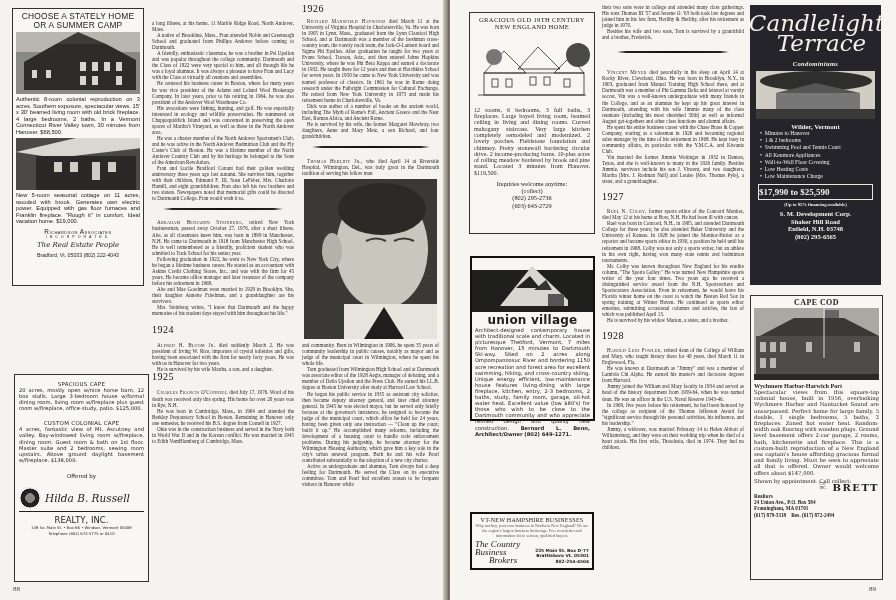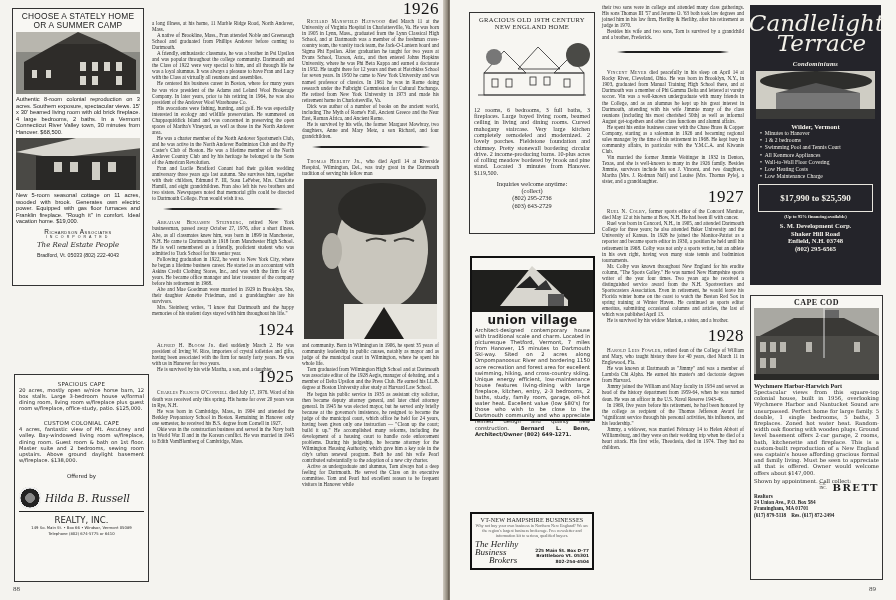--- a/index.html
+++ b/index.html
@@ -6,21 +6,21 @@
 html,body{width:896px;height:600px;overflow:hidden;background:#d9d6cf}
 body{position:relative;font-family:"Liberation Serif",serif;color:#1e1e1e}
 .page{position:absolute;top:0;height:600px;background:#f4f3ef}
 #left{left:0;width:446px}
 #right{left:450px;width:446px;background:#f6f5f1}
 .gutter{position:absolute;left:443px;top:0;width:10px;height:600px;background:linear-gradient(90deg,#cfcac0,#8c8578 45%,#6e675c 55%,#bdb7ab)}
 .abs{position:absolute}
 .body-text{font-size:5.1px;line-height:6.05px;text-align:justify;color:#2a2a2a}
 .body-text p{text-indent:5px}
 .sc{font-variant:small-caps;letter-spacing:.3px}
-.year{font-size:17px;text-align:right;letter-spacing:.5px;color:#111}
+.year{font-size:10px;text-align:left;letter-spacing:.5px;color:#111}
 .rule{height:2px;background:linear-gradient(90deg,transparent,#222 8%,#111 50%,#222 92%,transparent);margin:0 auto}
 .ad{position:absolute;border:1.2px solid #333;background:#f8f7f3}
 .sans{font-family:"Liberation Sans",sans-serif}
 .photo{background:linear-gradient(180deg,#6a6a66,#3a3a37 60%,#262624);position:relative;overflow:hidden}
 .pagenum{position:absolute;bottom:7px;font-size:7px;color:#444}
 
 #ad-stately{left:12px;top:8px;width:132px;height:278px;padding:3px}
 #ad-stately .hd{font-size:8.4px;text-align:center;line-height:9px;letter-spacing:.2px;color:#222}
 #ad-stately .cap{font-size:5.7px;line-height:6.5px;text-align:justify;color:#222}
 #ad-stately .firm{font-size:6.4px;text-align:center;letter-spacing:.5px;margin-top:3px}
@@ -50,21 +50,21 @@
 #ad-biz .t{font-size:6.1px;text-align:center;letter-spacing:.2px}
 #ad-biz .d{font-size:4.2px;line-height:5px;text-align:center;color:#555}
 #ad-biz .logo{font-size:9px;line-height:8px;font-style:italic}
 #ad-biz .addr{font-family:"DejaVu Sans",sans-serif;font-size:4.3px;line-height:5.4px;text-align:right;font-weight:bold}
 #ad-candle{left:300px;top:5px;width:131px;height:280px;background:#24242a;color:#f3f1ea;padding:4px 6px;border:none}
 #ad-candle .brand{font-family:"DejaVu Serif",serif;font-style:italic;font-size:23px;line-height:20px;text-align:center}
 #ad-candle .sub{font-size:6.6px;font-style:italic;font-weight:bold;text-align:center;margin-top:3px;letter-spacing:.3px}
 #ad-candle .loc{font-weight:bold;font-size:6.8px;text-align:center;margin-top:2px}
 #ad-candle ul{list-style:none;font-size:5.6px;line-height:7.2px;margin-left:4px}
 #ad-candle li:before{content:"\2022\00a0\00a0"}
-#ad-candle .price{border:1px solid #e8e6de;font-weight:bold;font-size:9px;text-align:center;margin:4px 2px 2px;padding:8px 0}
+#ad-candle .price{border:1px solid #e8e6de;font-weight:bold;font-size:9px;margin:4px 2px 2px;padding:2px 0}
 #ad-candle .fin{font-size:4.6px;font-weight:bold;text-align:center}
 #ad-candle .dev{font-weight:bold;font-size:6.6px;line-height:7.4px;text-align:center;margin-top:3px}
 #ad-cape{left:300px;top:295px;width:133px;height:285px;padding:2px 3px}
 #ad-cape .t{font-weight:bold;font-size:8px;text-align:center;letter-spacing:.4px}
 #ad-cape .h{font-weight:bold;font-size:6.2px;margin-top:2px}
 #ad-cape .d{font-family:"DejaVu Serif",serif;font-size:5.3px;line-height:6.2px;text-align:justify}
 #ad-cape .brett{font-family:"DejaVu Serif",serif;font-size:10px;letter-spacing:1.5px;font-weight:bold}
 #ad-cape .addr{font-weight:bold;font-size:5.2px;line-height:6.2px}
 </style>
 </head>
@@ -223,21 +223,21 @@
     </div>
     <div class="t">union village</div>
     <div class="d"><span>Architect-designed contemporary house with traditional scale and charm. Located in picturesque Thetford, Vermont, 7 miles from Hanover, 15 minutes to Dartmouth Ski-way. Sited on 2 acres along Ompompanoosuc River and bordering 1150 acre recreation and forest area for excellent swimming, hiking, and cross-country skiing. Unique energy efficient, low-maintenance house features living-dining with large fireplace, kitchen, entry, 2-3 bedrooms, 2 baths, study, family room, garage, oil-hot water heat. Excellent value (low $80's) for those who wish to be close to the Dartmouth community and who appreciate refined design and quality new construction.</span> <b>Bernard L. Benn, Architect/Owner (802) 649-1271.</b></div>
   </div>
 
   <div id="ad-biz" class="ad">
     <div class="t">VT-NEW HAMPSHIRE BUSINESSES</div>
     <div class="d">Why not buy your own business in Northern New England? We are the region's largest business brokerage. Free newsletter and information kit to serious, qualified buyers.</div>
     <div style="display:flex;justify-content:space-between;align-items:flex-end;margin-top:2px">
       <div class="logo">
-        <div>The Herlihy</div>
+        <div>The Country</div>
         <div>Business</div>
         <div style="padding-left:14px">Brokers</div>
       </div>
       <div class="addr">
         <div>225 Main St. Box D-77</div>
         <div>Brattleboro Vt. 05301</div>
         <div>802-254-4504</div>
       </div>
     </div>
   </div>

